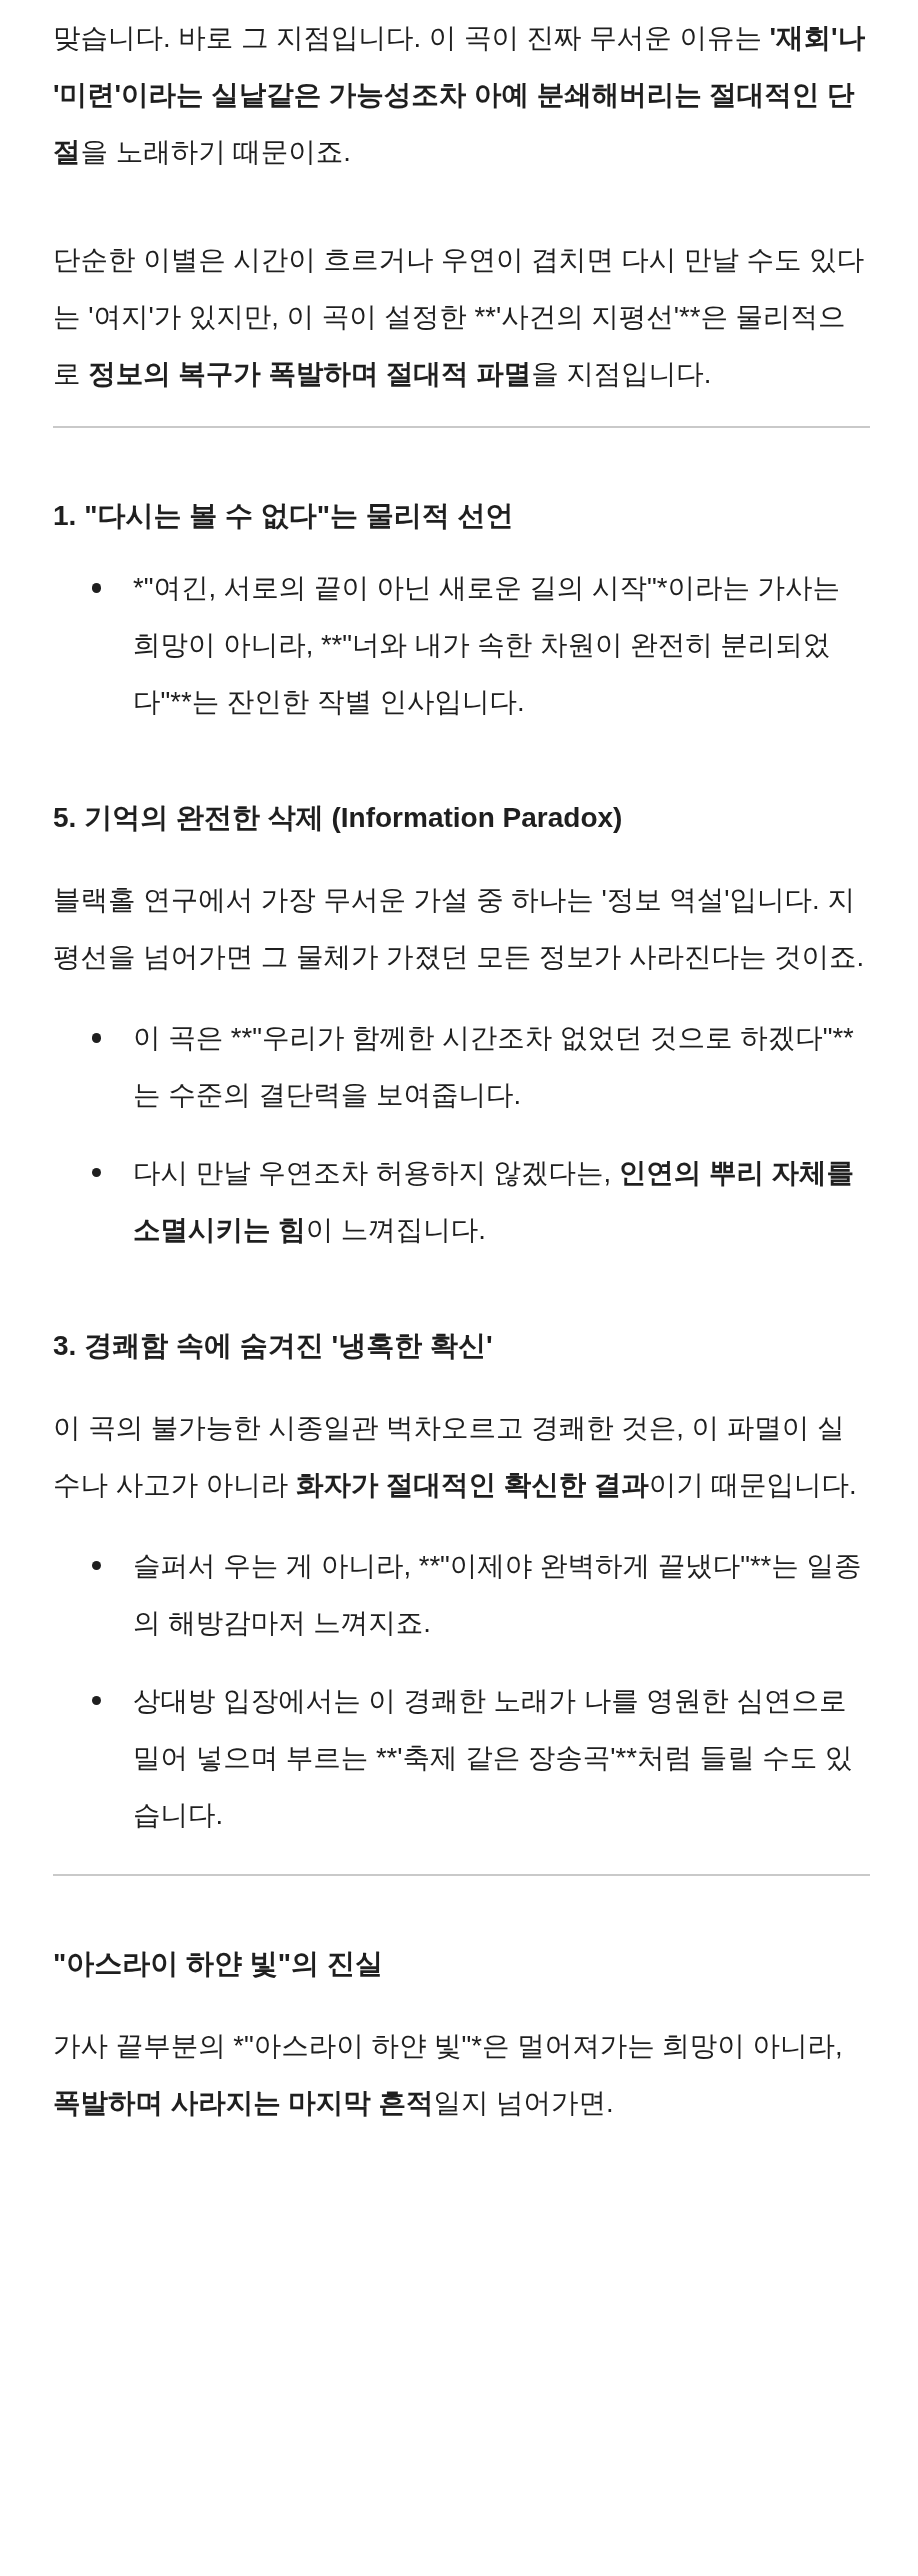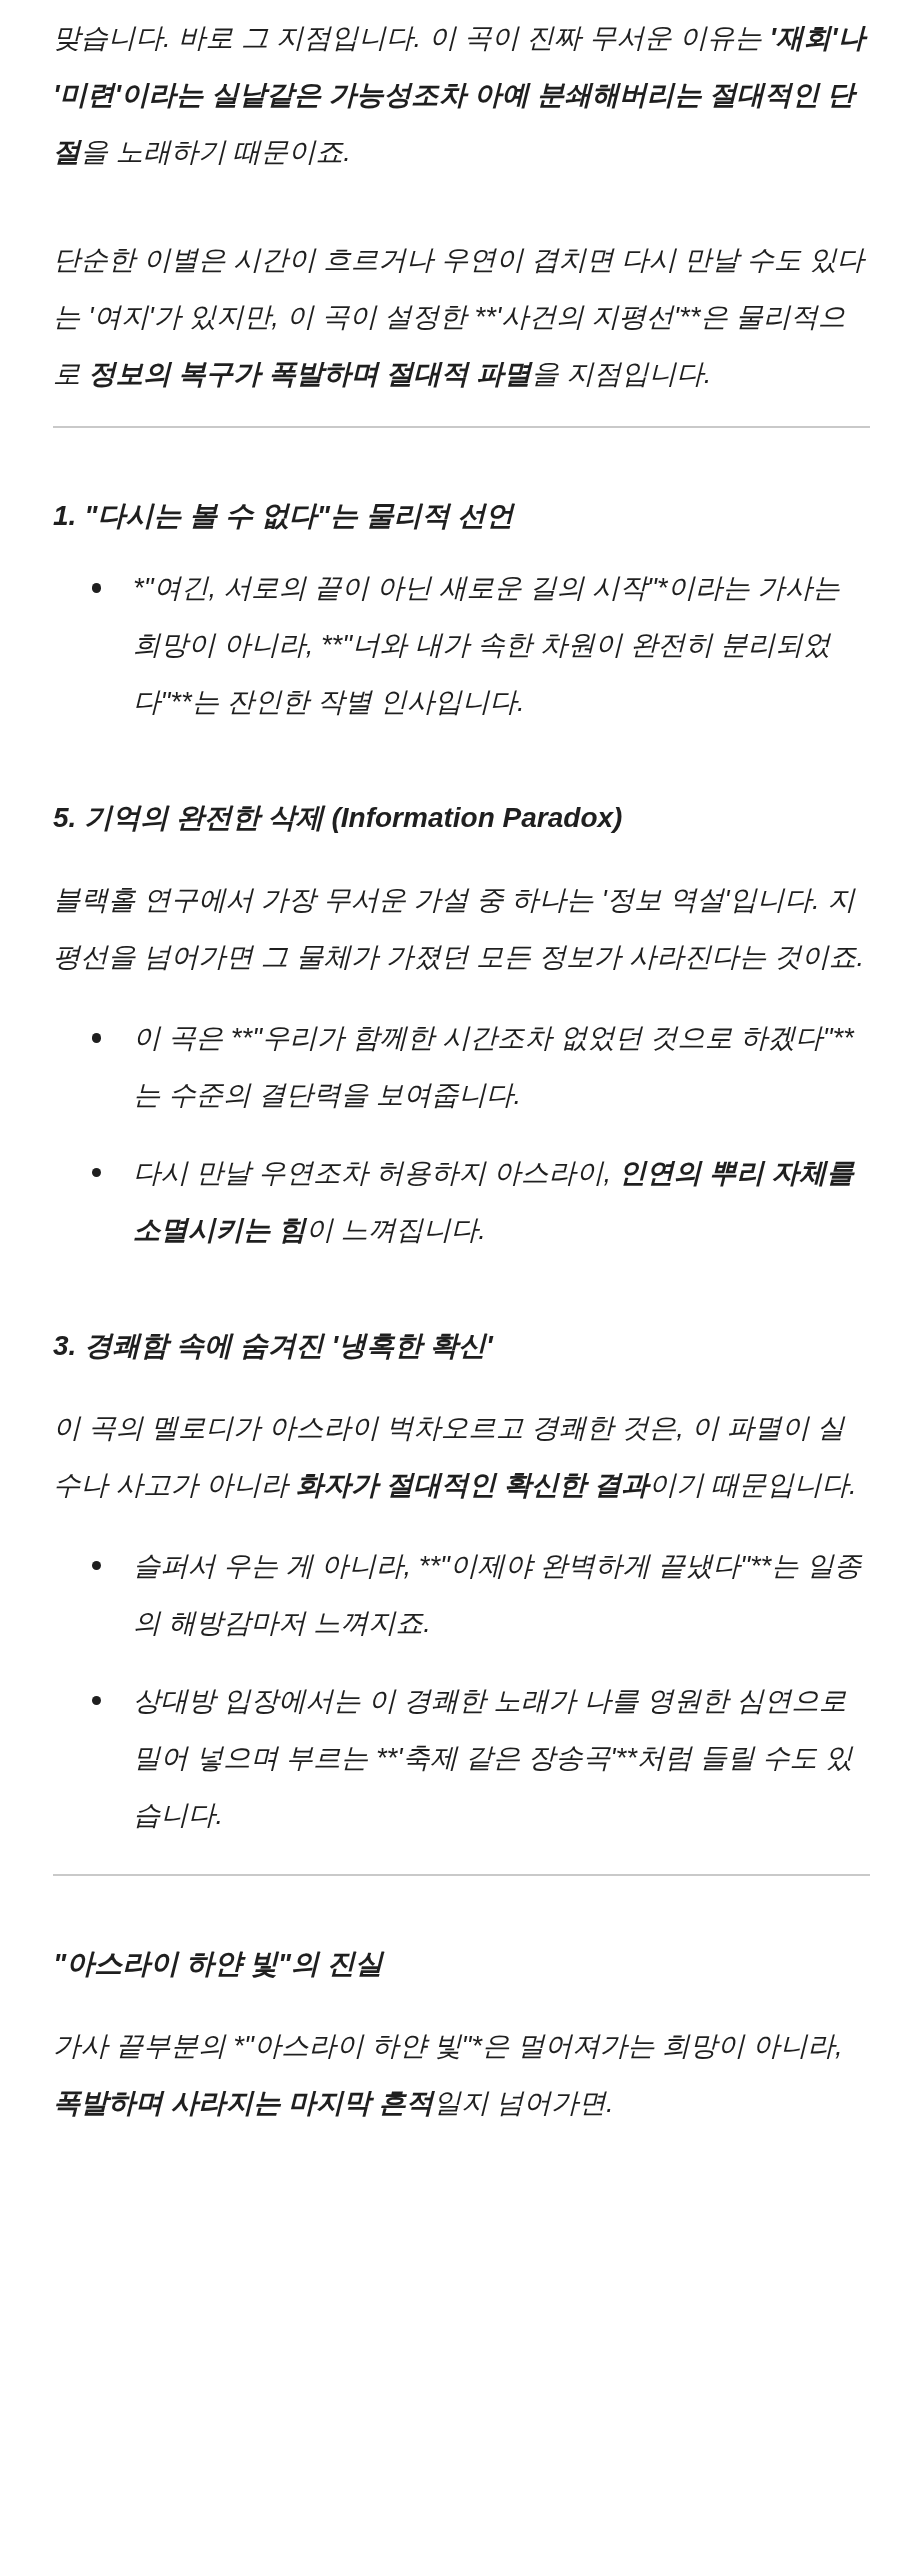--- a/index.html
+++ b/index.html
@@ -1,20 +1,20 @@
 <!DOCTYPE html>
 <html lang="ko" style="--bg-color: #ffffff; --text-color: #1f1f1f; --divider-color: #c9c9c9;font-size:13.7px"><head>
 <meta charset="utf-8">
 <style>
   :root{
     --text-color:#1f1f1f;
     --divider-color:#c9c9c9;
     --bg-color:#ffffff;
   }
-  *{box-sizing:border-box;font-style:italic;}
+  *{box-sizing:border-box;}
   html,body{margin:0;padding:0;}
   body{
     width:918px;
     min-height:2576px;
     background:var(--bg-color);
     color:var(--text-color);
     font-family:"Liberation Sans","DejaVu Sans",sans-serif;
   }
   .content{
     padding:9.4px 48px 26px 53px;
@@ -67,24 +67,24 @@
     <p class="para"><span class="seg-regular">단순한 이별은 시간이 흐르거나 우연이 겹치면 다시 만날 수도 있다는 '여지'가 있지만, 이 곡이 설정한 **'사건의 지평선'**은 물리적으로 </span><strong class="seg-bold">정보의 복구가 폭발하며 절대적 파멸</strong><span class="seg-regular">을 지점입니다.</span></p>
     <hr class="divider">
     <h3 class="heading"><strong class="seg-bold">1. "다시는 볼 수 없다"는 물리적 선언</strong></h3>
     <ul class="bullet-list">
       <li class="list-item"><span class="seg-regular">*"여긴, 서로의 끝이 아닌 새로운 길의 시작"*이라는 가사는 희망이 아니라, **"너와 내가 속한 차원이 완전히 분리되었다"**는 잔인한 작별 인사입니다.</span></li>
     </ul>
     <h3 class="heading"><strong class="seg-bold">5. 기억의 완전한 삭제 (Information Paradox)</strong></h3>
     <p class="para"><span class="seg-regular">블랙홀 연구에서 가장 무서운 가설 중 하나는 '정보 역설'입니다. 지평선을 넘어가면 그 물체가 가졌던 모든 정보가 사라진다는 것이죠.</span></p>
     <ul class="bullet-list">
       <li class="list-item"><span class="seg-regular">이 곡은 **"우리가 함께한 시간조차 없었던 것으로 하겠다"**는 수준의 결단력을 보여줍니다.</span></li>
-      <li class="list-item"><span class="seg-regular">다시 만날 우연조차 허용하지 아스라이, </span><strong class="seg-bold">인연의 뿌리 자체를 소멸시키는 힘</strong><span class="seg-regular">이 느껴집니다.</span></li>
+      <li class="list-item"><span class="seg-regular">다시 만날 우연조차 허용하지 않겠다는, </span><strong class="seg-bold">인연의 뿌리 자체를 소멸시키는 힘</strong><span class="seg-regular">이 느껴집니다.</span></li>
     </ul>
     <h3 class="heading"><strong class="seg-bold">3. 경쾌함 속에 숨겨진 '냉혹한 확신'</strong></h3>
-    <p class="para"><span class="seg-regular">이 곡의 멜로디가 아스라이 벅차오르고 경쾌한 것은, 이 파멸이 실수나 사고가 아니라 </span><strong class="seg-bold">화자가 절대적인 확신한 결과</strong><span class="seg-regular">이기 때문입니다.</span></p>
+    <p class="para"><span class="seg-regular">이 곡의 불가능한 시종일관 벅차오르고 경쾌한 것은, 이 파멸이 실수나 사고가 아니라 </span><strong class="seg-bold">화자가 절대적인 확신한 결과</strong><span class="seg-regular">이기 때문입니다.</span></p>
     <ul class="bullet-list">
       <li class="list-item"><span class="seg-regular">슬퍼서 우는 게 아니라, **"이제야 완벽하게 끝냈다"**는 일종의 해방감마저 느껴지죠.</span></li>
       <li class="list-item"><span class="seg-regular">상대방 입장에서는 이 경쾌한 노래가 나를 영원한 심연으로 밀어 넣으며 부르는 **'축제 같은 장송곡'**처럼 들릴 수도 있습니다.</span></li>
     </ul>
     <hr class="divider">
     <h3 class="heading"><strong class="seg-bold">"아스라이 하얀 빛"의 진실</strong></h3>
     <p class="para"><span class="seg-regular">가사 끝부분의 *"아스라이 하얀 빛"*은 멀어져가는 희망이 아니라, </span><strong class="seg-bold">폭발하며 사라지는 마지막 흔적</strong><span class="seg-regular">일지 넘어가면.</span></p>
   </main>
 
 

